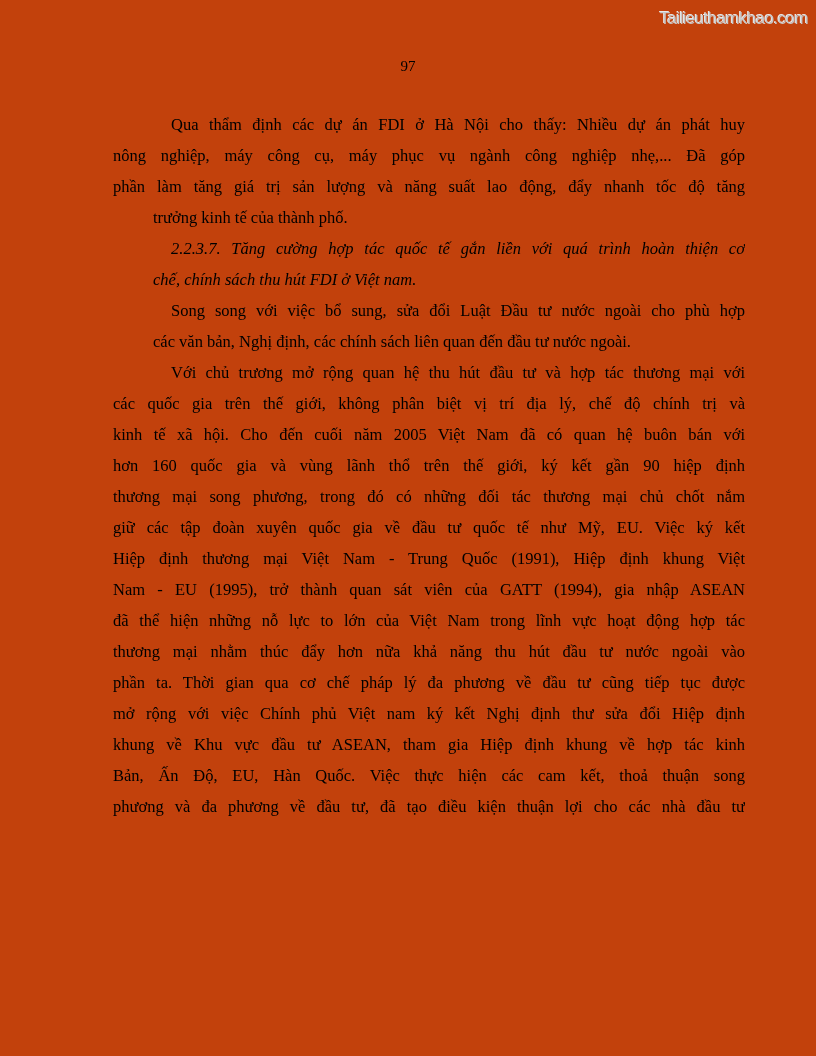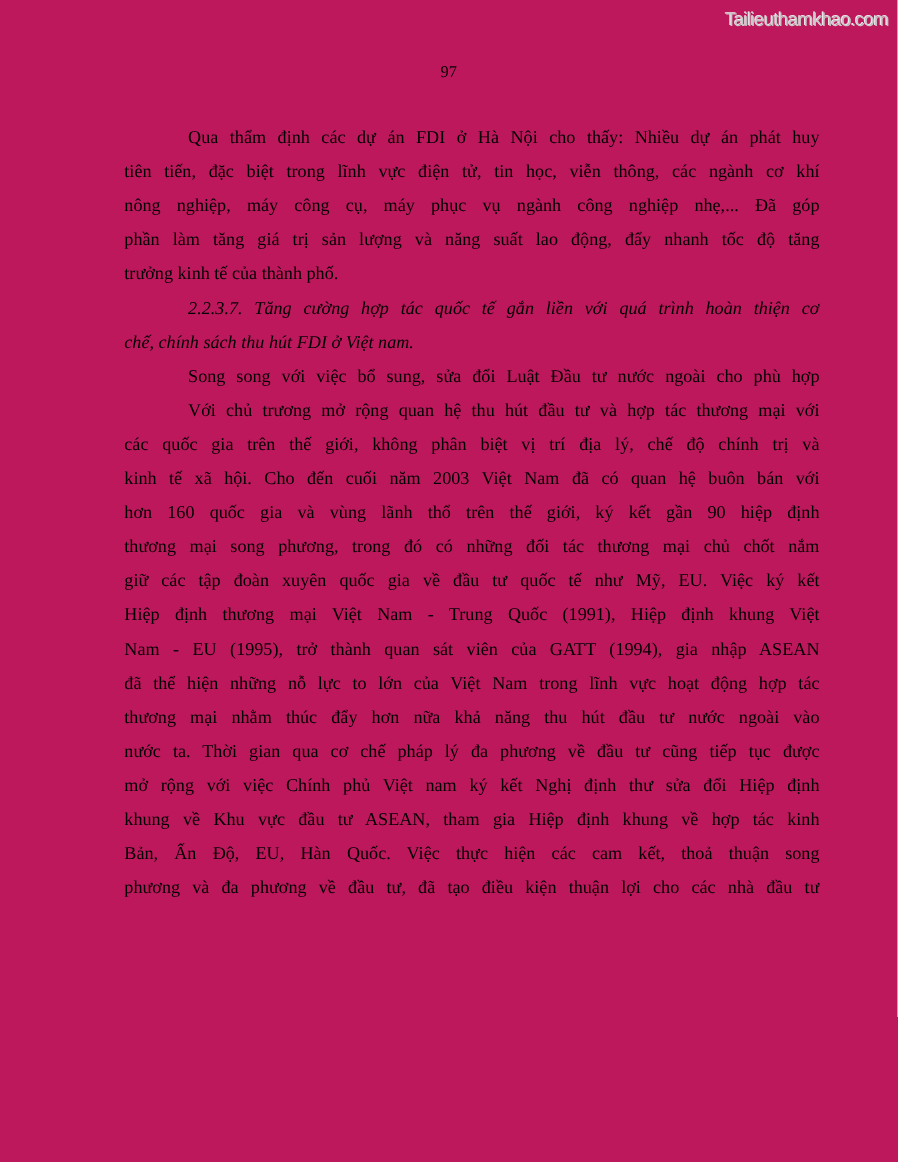--- a/index.html
+++ b/index.html
@@ -4,21 +4,21 @@
 <style>
   html, body {
     margin: 0;
     padding: 0;
     background: #ffffff;
   }
   .page {
     position: relative;
     width: 816px;
     height: 1056px;
-    background: #be185d;
+    background: #c2410c;
     overflow: hidden;
     font-family: "Liberation Serif", "DejaVu Serif", serif;
     color: #000000;
   }
   .watermark {
     position: absolute;
     top: 9px;
     right: 8px;
     font-family: "Liberation Sans", "DejaVu Sans", sans-serif;
     font-size: 17px;
@@ -45,53 +45,54 @@
     line-height: 31px;
     height: 31px;
     overflow: hidden;
     white-space: normal;
     text-align: justify;
     text-align-last: justify;
   }
   .ln.end {
     text-align: center;
     text-align-last: left;
+    margin-left: 40px;
   }
   .ln.ind {
     text-indent: 58px;
   }
   .ln.it {
     font-style: italic;
   }
 </style>
 </head>
 <body>
 
 <div class="page">
   <div class="watermark">Tailieuthamkhao.com</div>
   <div class="page-number">97</div>
 
   <div class="doc-body">
     <div class="ln ind">Qua thẩm định các dự án FDI ở Hà Nội cho thấy: Nhiều dự án phát huy</div>
-    <div class="ln">tiên tiến, đặc biệt trong lĩnh vực điện tử, tin học, viễn thông, các ngành cơ khí</div>
     <div class="ln">nông nghiệp, máy công cụ, máy phục vụ ngành công nghiệp nhẹ,... Đã góp</div>
     <div class="ln">phần làm tăng giá trị sản lượng và năng suất lao động, đẩy nhanh tốc độ tăng</div>
     <div class="ln end">trưởng kinh tế của thành phố.</div>
     <div class="ln ind it">2.2.3.7. Tăng cường hợp tác quốc tế gắn liền với quá trình hoàn thiện cơ</div>
     <div class="ln end it">chế, chính sách thu hút FDI ở Việt nam.</div>
     <div class="ln ind">Song song với việc bổ sung, sửa đổi Luật Đầu tư nước ngoài cho phù hợp</div>
+    <div class="ln end">các văn bản, Nghị định, các chính sách liên quan đến đầu tư nước ngoài.</div>
     <div class="ln ind">Với chủ trương mở rộng quan hệ thu hút đầu tư và hợp tác thương mại với</div>
     <div class="ln">các quốc gia trên thế giới, không phân biệt vị trí địa lý, chế độ chính trị và</div>
-    <div class="ln">kinh tế xã hội. Cho đến cuối năm 2003 Việt Nam đã có quan hệ buôn bán với</div>
+    <div class="ln">kinh tế xã hội. Cho đến cuối năm 2005 Việt Nam đã có quan hệ buôn bán với</div>
     <div class="ln">hơn 160 quốc gia và vùng lãnh thổ trên thế giới, ký kết gần 90 hiệp định</div>
     <div class="ln">thương mại song phương, trong đó có những đối tác thương mại chủ chốt nắm</div>
     <div class="ln">giữ các tập đoàn xuyên quốc gia về đầu tư quốc tế như Mỹ, EU. Việc ký kết</div>
     <div class="ln">Hiệp định thương mại Việt Nam - Trung Quốc (1991), Hiệp định khung Việt</div>
     <div class="ln">Nam - EU (1995), trở thành quan sát viên của GATT (1994), gia nhập ASEAN</div>
     <div class="ln">đã thể hiện những nỗ lực to lớn của Việt Nam trong lĩnh vực hoạt động hợp tác</div>
     <div class="ln">thương mại nhằm thúc đẩy hơn nữa khả năng thu hút đầu tư nước ngoài vào</div>
-    <div class="ln">nước ta. Thời gian qua cơ chế pháp lý đa phương về đầu tư cũng tiếp tục được</div>
+    <div class="ln">phần ta. Thời gian qua cơ chế pháp lý đa phương về đầu tư cũng tiếp tục được</div>
     <div class="ln">mở rộng với việc Chính phủ Việt nam ký kết Nghị định thư sửa đổi Hiệp định</div>
     <div class="ln">khung về Khu vực đầu tư ASEAN, tham gia Hiệp định khung về hợp tác kinh</div>
     <div class="ln">Bản, Ấn Độ, EU, Hàn Quốc. Việc thực hiện các cam kết, thoả thuận song</div>
     <div class="ln">phương và đa phương về đầu tư, đã tạo điều kiện thuận lợi cho các nhà đầu tư</div>
   </div>
 </div>
 
 </body></html>

